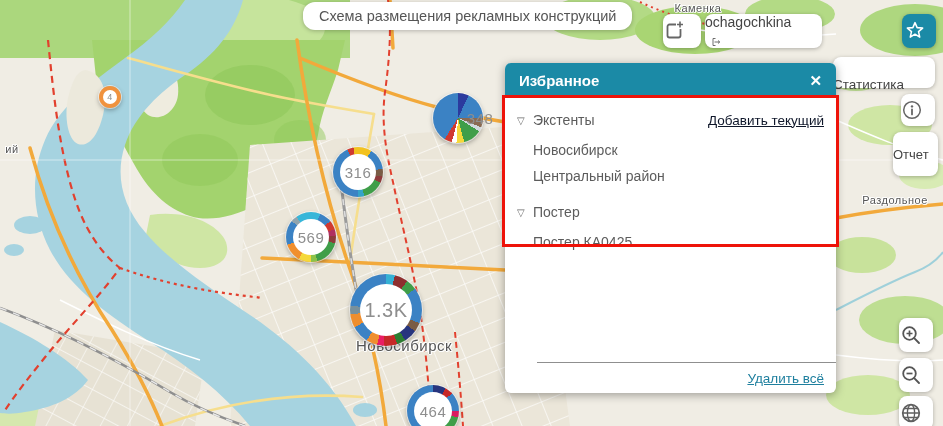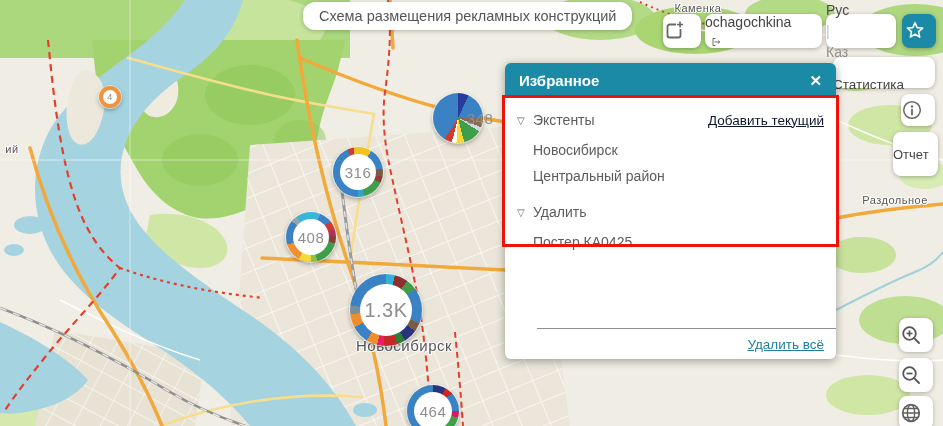--- a/index.html
+++ b/index.html
@@ -40,21 +40,21 @@
   .langbox .ru{color:#4a4a4a;} .langbox .sep{color:#c2c2c2;} .langbox .kz{color:#919191;}
   .starbtn{left:902px;top:14px;width:34px;height:34px;background:#1b8aa6;}
   .statbtn{left:833px;top:57px;width:102px;height:31px;gap:24px;font-size:13.5px;}
   .infobtn{left:901px;top:94px;width:34px;height:32px;}
   .reportbtn{left:893px;top:132px;width:45px;height:44px;font-size:13px;}
   .zoominbtn{left:899px;top:318px;width:34px;height:34px;}
   .zoomoutbtn{left:899px;top:358px;width:34px;height:34px;}
   .globebtn{left:899px;top:396px;width:34px;height:34px;}
 
   
-  .panel{position:absolute;left:505px;top:63px;width:331px;height:296px;background:#fff;border-radius:6px;
+  .panel{position:absolute;left:505px;top:63px;width:331px;height:330px;background:#fff;border-radius:6px;
     box-shadow:0 2px 10px rgba(0,0,0,.35);z-index:20;display:flex;flex-direction:column;}
   .panel-head{height:34px;background:#1b8aa6;border-radius:6px 6px 0 0;display:flex;align-items:center;
     color:#fff;font-size:15px;font-weight:600;padding:0 12px 0 14px;}
   .panel-head .sp{flex:1;}
   .panel-close{color:#fff;font-size:15px;line-height:1;cursor:pointer;padding:2px;}
   .fav-list{padding:10px 12px 0 12px;font-size:14px;color:#5c5c5c;flex:1;}
   .fav-row{display:flex;align-items:center;height:26px;}
   .fav-row.sect .tri{width:16px;color:#6a6a6a;font-size:10px;cursor:pointer;}
   .fav-row.sect{margin-bottom:4px;}
   .fav-row.mt{margin-top:10px;}
@@ -170,21 +170,21 @@
       <div class="cluster" style="left: 110px; top: 97px; width: 22px; height: 22px; background: conic-gradient(rgb(240, 146, 62) 0%, rgb(240, 146, 62) 100%);">
         <span class="cn" style="inset: 4px; font-size: 9px;">4</span>
       </div>
       <div class="cluster" style="left: 458px; top: 118px; width: 50px; height: 50px; background: conic-gradient(rgb(43, 58, 158) 0%, rgb(43, 58, 158) 7%, rgb(59, 130, 196) 7%, rgb(59, 130, 196) 25%, rgb(138, 106, 82) 25%, rgb(138, 106, 82) 31%, rgb(207, 216, 220) 31%, rgb(207, 216, 220) 34%, rgb(63, 158, 73) 34%, rgb(63, 158, 73) 46%, rgb(245, 216, 58) 46%, rgb(245, 216, 58) 51%, rgb(255, 255, 255) 51%, rgb(255, 255, 255) 54%, rgb(208, 58, 48) 54%, rgb(208, 58, 48) 59%, rgb(59, 130, 196) 59%, rgb(59, 130, 196) 100%);">
         <span class="cn" style="inset: 7px; font-size: 15px; margin-left: 40px;">348</span>
       </div>
       <div class="cluster" style="left: 358px; top: 172px; width: 50px; height: 50px; background: conic-gradient(rgb(242, 194, 31) 0%, rgb(242, 194, 31) 9%, rgb(59, 130, 196) 9%, rgb(59, 130, 196) 23%, rgb(122, 92, 69) 23%, rgb(122, 92, 69) 28%, rgb(142, 59, 59) 28%, rgb(142, 59, 59) 32%, rgb(63, 158, 73) 32%, rgb(63, 158, 73) 46%, rgb(53, 163, 201) 46%, rgb(53, 163, 201) 50%, rgb(59, 130, 196) 50%, rgb(59, 130, 196) 93%, rgb(208, 58, 48) 93%, rgb(208, 58, 48) 97%, rgb(242, 194, 31) 97%, rgb(242, 194, 31) 100%);">
         <span class="cn" style="inset: 7px; font-size: 15px;">316</span>
       </div>
       <div class="cluster" style="left: 311px; top: 237px; width: 50px; height: 50px; background: conic-gradient(rgb(55, 182, 217) 0%, rgb(55, 182, 217) 6%, rgb(59, 130, 196) 6%, rgb(59, 130, 196) 14%, rgb(208, 58, 48) 14%, rgb(208, 58, 48) 20%, rgb(176, 48, 96) 20%, rgb(176, 48, 96) 24%, rgb(142, 59, 59) 24%, rgb(142, 59, 59) 29%, rgb(63, 158, 73) 29%, rgb(63, 158, 73) 46%, rgb(139, 195, 74) 46%, rgb(139, 195, 74) 50%, rgb(245, 216, 58) 50%, rgb(245, 216, 58) 58%, rgb(240, 143, 46) 58%, rgb(240, 143, 46) 70%, rgb(59, 130, 196) 70%, rgb(59, 130, 196) 86%, rgb(144, 164, 174) 86%, rgb(144, 164, 174) 90%, rgb(55, 182, 217) 90%, rgb(55, 182, 217) 100%);">
-        <span class="cn" style="inset: 7px; font-size: 15px;">408</span>
+        <span class="cn" style="inset: 7px; font-size: 15px;">569</span>
       </div>
       <div class="cluster" style="left: 386px; top: 310px; width: 72px; height: 72px; background: conic-gradient(rgb(53, 177, 212) 0%, rgb(53, 177, 212) 4%, rgb(142, 47, 47) 4%, rgb(142, 47, 47) 10%, rgb(63, 158, 73) 10%, rgb(63, 158, 73) 15%, rgb(59, 130, 196) 15%, rgb(59, 130, 196) 31%, rgb(122, 92, 69) 31%, rgb(122, 92, 69) 35%, rgb(39, 53, 126) 35%, rgb(39, 53, 126) 41%, rgb(46, 125, 50) 41%, rgb(46, 125, 50) 45%, rgb(198, 40, 40) 45%, rgb(198, 40, 40) 51%, rgb(233, 30, 99) 51%, rgb(233, 30, 99) 54%, rgb(239, 142, 46) 54%, rgb(239, 142, 46) 59%, rgb(59, 130, 196) 59%, rgb(59, 130, 196) 67%, rgb(239, 142, 46) 67%, rgb(239, 142, 46) 73%, rgb(120, 144, 156) 73%, rgb(120, 144, 156) 77%, rgb(59, 130, 196) 77%, rgb(59, 130, 196) 100%);">
         <span class="cn" style="inset: 10px; font-size: 20px;">1.3K</span>
       </div>
       <div class="cluster" style="left: 433px; top: 411px; width: 52px; height: 52px; background: conic-gradient(rgb(39, 53, 126) 0%, rgb(39, 53, 126) 8%, rgb(198, 40, 40) 8%, rgb(198, 40, 40) 13%, rgb(59, 130, 196) 13%, rgb(59, 130, 196) 25%, rgb(216, 27, 96) 25%, rgb(216, 27, 96) 29%, rgb(63, 158, 73) 29%, rgb(63, 158, 73) 44%, rgb(239, 142, 46) 44%, rgb(239, 142, 46) 54%, rgb(198, 40, 40) 54%, rgb(198, 40, 40) 59%, rgb(59, 130, 196) 59%, rgb(59, 130, 196) 100%);">
         <span class="cn" style="inset: 7px; font-size: 15px;">464</span>
       </div>
     </div>
 
 
@@ -198,25 +198,20 @@
   </div>
 
   <div class="wbtn userbox">
     <span>ochagochkina</span>
     <svg class="icon" width="22" height="22" viewBox="0 0 24 24">
       <path d="M11 5 H6 V19 H11" fill="none" stroke="#555" stroke-width="1.7"></path>
       <path d="M9 12 H19 M16 9 L19.5 12 L16 15" fill="none" stroke="#555" stroke-width="1.7"></path>
     </svg>
   </div>
 
-  <div class="wbtn langbox">
-    <span class="ru">Рус</span>
-    <span class="sep">|</span>
-    <span class="kz">Каз</span>
-  </div>
 
   <div class="wbtn starbtn">
     <svg class="icon" width="26" height="26" viewBox="0 0 34 34">
       <path d="M17 6 L19.8 12.6 L27 13.2 L21.6 17.9 L23.2 25 L17 21.2 L10.8 25 L12.4 17.9 L7 13.2 L14.2 12.6 Z" fill="none" stroke="#ffffff" stroke-width="2" stroke-linejoin="round"></path>
     </svg>
   </div>
 
   <div class="wbtn statbtn">
     <svg class="icon" width="19" height="19" viewBox="0 0 20 20">
       <rect x="1.5" y="1.5" width="17" height="17" rx="3" fill="none" stroke="#4a4a4a" stroke-width="1.6"></rect>
@@ -270,21 +265,21 @@
     <div class="fav-list">
       <div class="fav-row sect">
         <span class="tri">▽</span>
         <span>Экстенты</span>
         <a class="lnk">Добавить текущий</a>
       </div>
       <div class="fav-row item">Новосибирск</div>
       <div class="fav-row item">Центральный район</div>
       <div class="fav-row sect mt">
         <span class="tri">▽</span>
-        <span>Удалить</span>
+        <span>Постер</span>
       </div>
       <div class="fav-row item">Постер КА0425</div>
     </div>
     <div class="fav-footer">
       <a>Удалить всё</a>
     </div>
   </div>
 
   <div class="hl-rect"></div>
 

